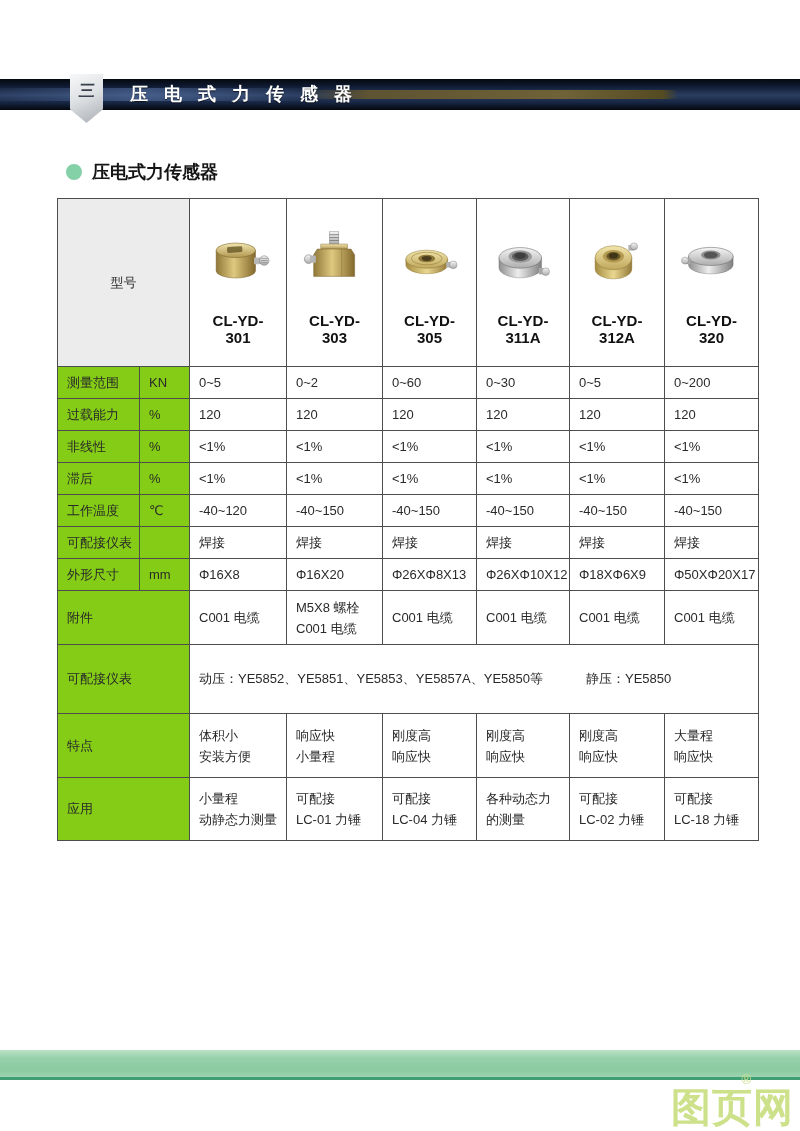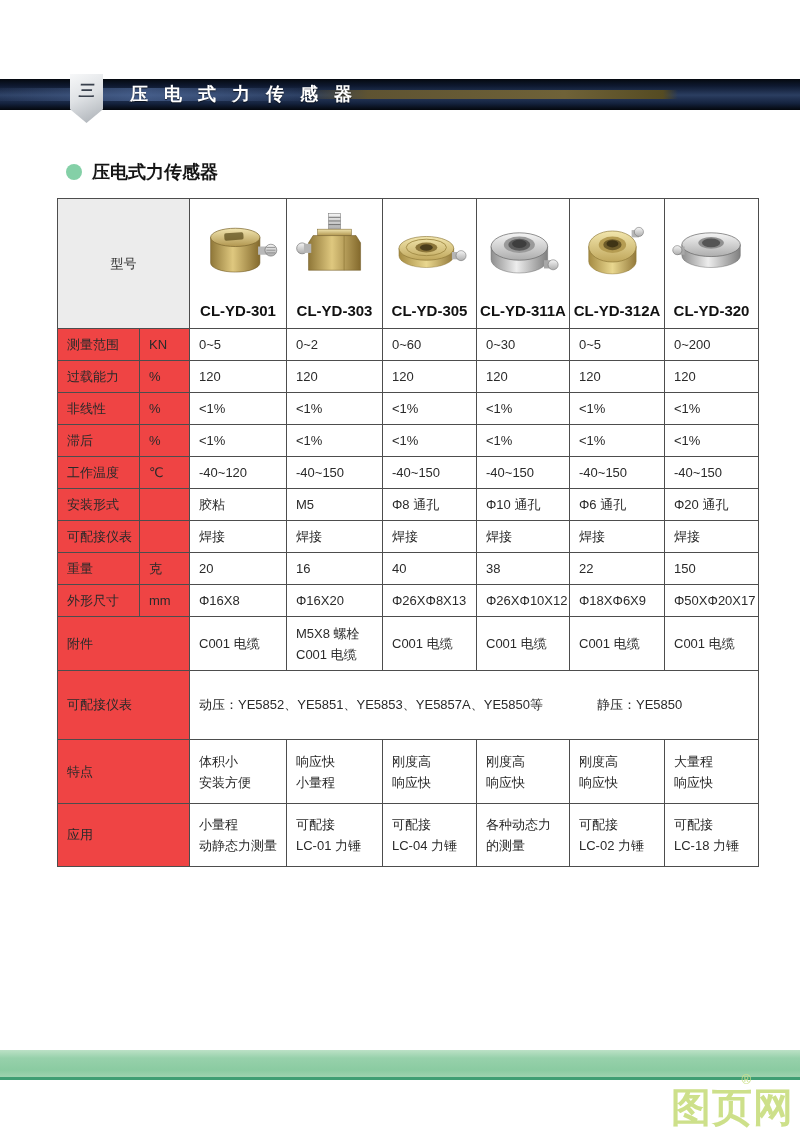--- a/index.html
+++ b/index.html
@@ -22,27 +22,27 @@
 
   
   .section-head{position:absolute;left:66px;top:160px;display:flex;align-items:center;gap:10px;}
   .bullet{width:16px;height:16px;border-radius:50%;background:#84d0a7;}
   .section-title{font-size:18px;font-weight:bold;color:#151515;}
 
   
   .spec-table{position:absolute;left:57px;top:198px;width:701px;border-collapse:collapse;
     table-layout:fixed;font-size:13px;color:#2a2a2a;}
   .spec-table td{border:1px solid #4d4d4d;padding:0 2px 0 9px;vertical-align:middle;background:#fff;overflow:hidden;}
-  .spec-table td.lbl,.spec-table td.unit{background:#ef4444;margin-left:12px;}
+  .spec-table td.lbl,.spec-table td.unit{background:#84cc16;margin-left:12px;}
   .spec-table td.model-h{background:#ececec;text-align:center;padding:16px;}
-  .spec-table td.prod{padding:0;text-align:center;}
+  .spec-table td.prod{padding:13px;text-align:center;}
   .photo{height:100px;display:flex;align-items:center;justify-content:center;}
   .mname{font-size:15px;font-weight:bold;color:#111;text-align:center;padding-bottom:7px;}
   .two div{line-height:21px;}
-  .inst{display:flex;gap:54px;align-items:center;}
+  .inst{display:flex;gap:43px;align-items:center;}
 
   
   .band{position:absolute;left:0;top:1050px;width:800px;height:27px;
     background:linear-gradient(180deg,#bce1c6 0%,#97d1ab 30%,#8acba1 75%,#9ed3af 100%);
     border-bottom:3px solid #3f9e73;}
   .wm{position:absolute;right:6px;top:1080px;font-size:40px;font-weight:bold;color:#cde08a;letter-spacing:1px;}
   .wm .reg{position:absolute;top:-8px;right:42px;font-size:13px;font-weight:normal;}
 </style>
 </head>
 <body>
@@ -237,48 +237,28 @@
       <td class="lbl">工作温度</td>
       <td class="unit">℃</td>
       <td class="val">-40~120</td>
       <td class="val">-40~150</td>
       <td class="val">-40~150</td>
       <td class="val">-40~150</td>
       <td class="val">-40~150</td>
       <td class="val">-40~150</td>
     </tr>
     <tr style="height:32px">
-      <td class="lbl">安装形式</td>
-      <td class="unit"></td>
-      <td class="val">胶粘</td>
-      <td class="val">M5</td>
-      <td class="val">Φ8 通孔</td>
-      <td class="val">Φ10 通孔</td>
-      <td class="val">Φ6 通孔</td>
-      <td class="val">Φ20 通孔</td>
-    </tr>
-    <tr style="height:32px">
       <td class="lbl">可配接仪表</td>
       <td class="unit"></td>
       <td class="val">焊接</td>
       <td class="val">焊接</td>
       <td class="val">焊接</td>
       <td class="val">焊接</td>
       <td class="val">焊接</td>
       <td class="val">焊接</td>
-    </tr>
-    <tr style="height:32px">
-      <td class="lbl">重量</td>
-      <td class="unit">克</td>
-      <td class="val">20</td>
-      <td class="val">16</td>
-      <td class="val">40</td>
-      <td class="val">38</td>
-      <td class="val">22</td>
-      <td class="val">150</td>
     </tr>
     <tr style="height:32px">
       <td class="lbl">外形尺寸</td>
       <td class="unit">mm</td>
       <td class="val">Φ16X8</td>
       <td class="val">Φ16X20</td>
       <td class="val">Φ26XΦ8X13</td>
       <td class="val">Φ26XΦ10X12</td>
       <td class="val">Φ18XΦ6X9</td>
       <td class="val">Φ50XΦ20X17</td>

